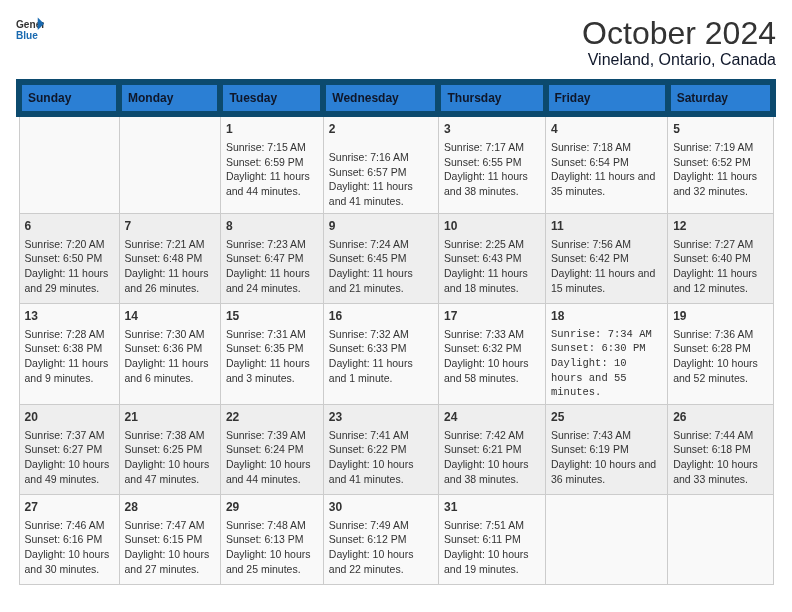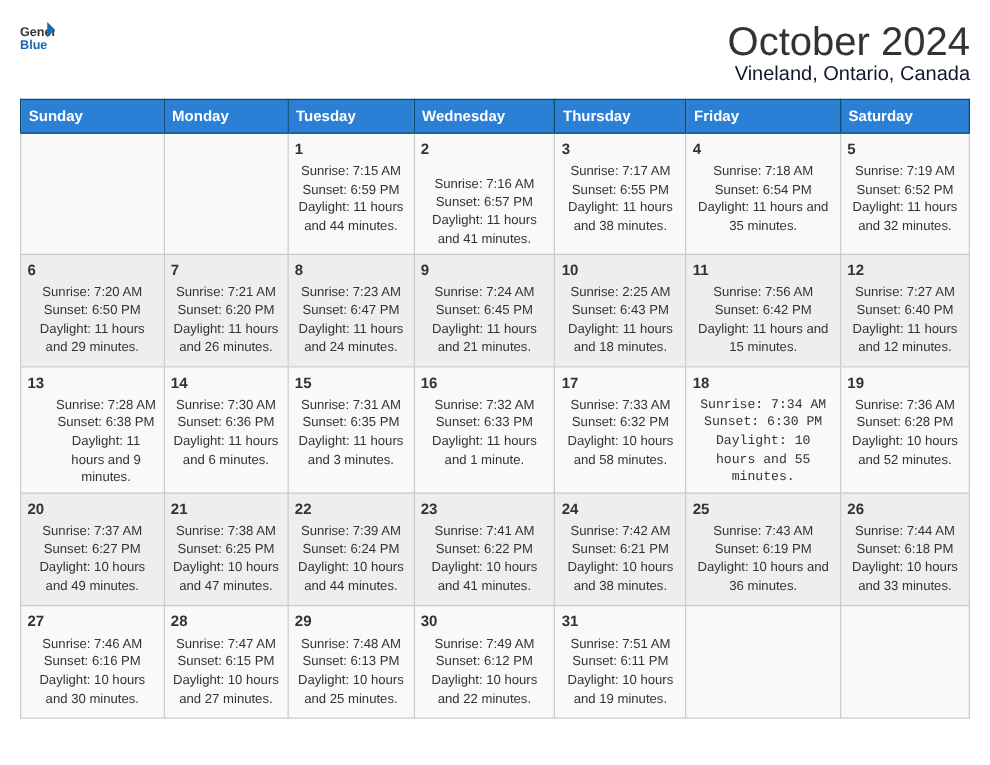--- a/index.html
+++ b/index.html
@@ -38,26 +38,26 @@
       font-size: 16px;
       color: #0f172a;
     }
     table {
       width: 100%;
       border-collapse: collapse;
       font-size: 11px;
     }
     thead tr th {
       background-color: #2b7fd4;
-      color: #ffffff;
+      color: #0f172a;
       text-align: left;
       padding: 6px 6px;
       font-size: 12px;
       font-weight: bold;
-      border: 1px solid #0c4a6e;
+      border: 6px solid #0c4a6e;
     }
     tbody tr td {
       border: 1px solid #ccc;
       vertical-align: top;
       padding: 4px 5px;
       min-height: 80px;
       height: 90px;
       color: #333;
       line-height: 1.4;
     }
@@ -69,21 +69,20 @@
     }
     .day-num {
       font-weight: bold;
       font-size: 12px;
       display: block;
       margin-bottom: 2px;
     }
     .day-info {
       font-size: 10.5px;
       color: #333;
-      text-align: center;
     }
   </style>
 </head>
 <body>
 
 <div class="header">
   <div class="logo">
     <svg class="logo-icon" viewBox="0 0 36 36">
       <text x="0" y="16" font-size="13" font-weight="bold" fill="#333">General</text>
       <text x="0" y="30" font-size="13" font-weight="bold" fill="#1a6ab0">Blue</text>
@@ -146,21 +145,21 @@
       <tr>
         <td>
           <span class="day-num">6</span>
           <div class="day-info" style="white-space: pre-line;">Sunrise: 7:20 AM
 Sunset: 6:50 PM
 Daylight: 11 hours and 29 minutes.</div>
         </td>
         <td>
           <span class="day-num">7</span>
           <div class="day-info" style="white-space: pre-line;">Sunrise: 7:21 AM
-Sunset: 6:20 PM
+Sunset: 6:48 PM
 Daylight: 11 hours and 26 minutes.</div>
         </td>
         <td>
           <span class="day-num">8</span>
           <div class="day-info" style="white-space: pre-line;">Sunrise: 7:23 AM
 Sunset: 6:47 PM
 Daylight: 11 hours and 24 minutes.</div>
         </td>
         <td>
           <span class="day-num">9</span>
@@ -183,21 +182,21 @@
         <td>
           <span class="day-num">12</span>
           <div class="day-info" style="white-space: pre-line;">Sunrise: 7:27 AM
 Sunset: 6:40 PM
 Daylight: 11 hours and 12 minutes.</div>
         </td>
       </tr>
       <tr>
         <td>
           <span class="day-num">13</span>
-          <div class="day-info" style="white-space: pre-line; margin-left: 22px;">Sunrise: 7:28 AM
+          <div class="day-info" style="white-space: pre-line;">Sunrise: 7:28 AM
 Sunset: 6:38 PM
 Daylight: 11 hours and 9 minutes.</div>
         </td>
         <td>
           <span class="day-num">14</span>
           <div class="day-info" style="white-space: pre-line;">Sunrise: 7:30 AM
 Sunset: 6:36 PM
 Daylight: 11 hours and 6 minutes.</div>
         </td>
         <td>

